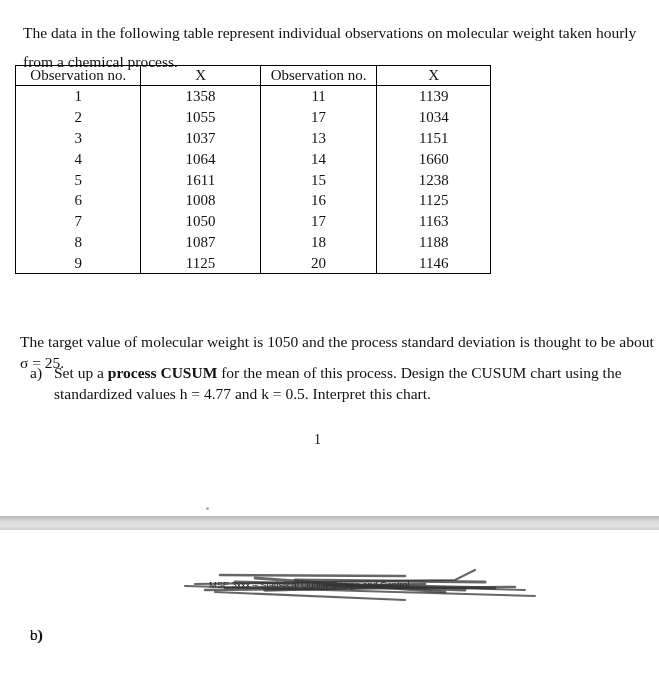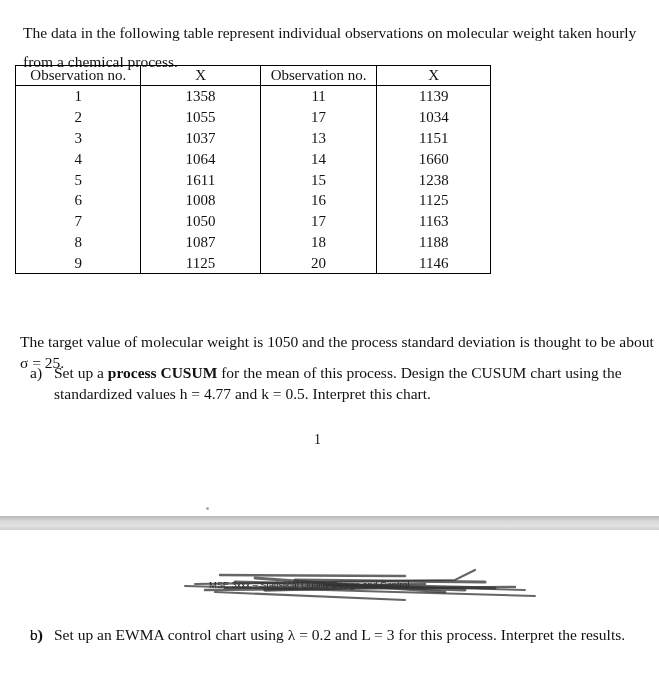--- a/index.html
+++ b/index.html
@@ -235,15 +235,14 @@
     </g>
   </svg>
 </div>
 
 <ul class="qlist qbc">
   <li>
     <span class="qlabel">b)</span>
   </li>
   <li>
     <span class="qlabel">c)</span>
-    <span>Set up an EWMA control chart using λ = 0.2 and L = 3 for this process. Interpret the results.</span>
   </li>
 </ul>
 
 </body></html>

